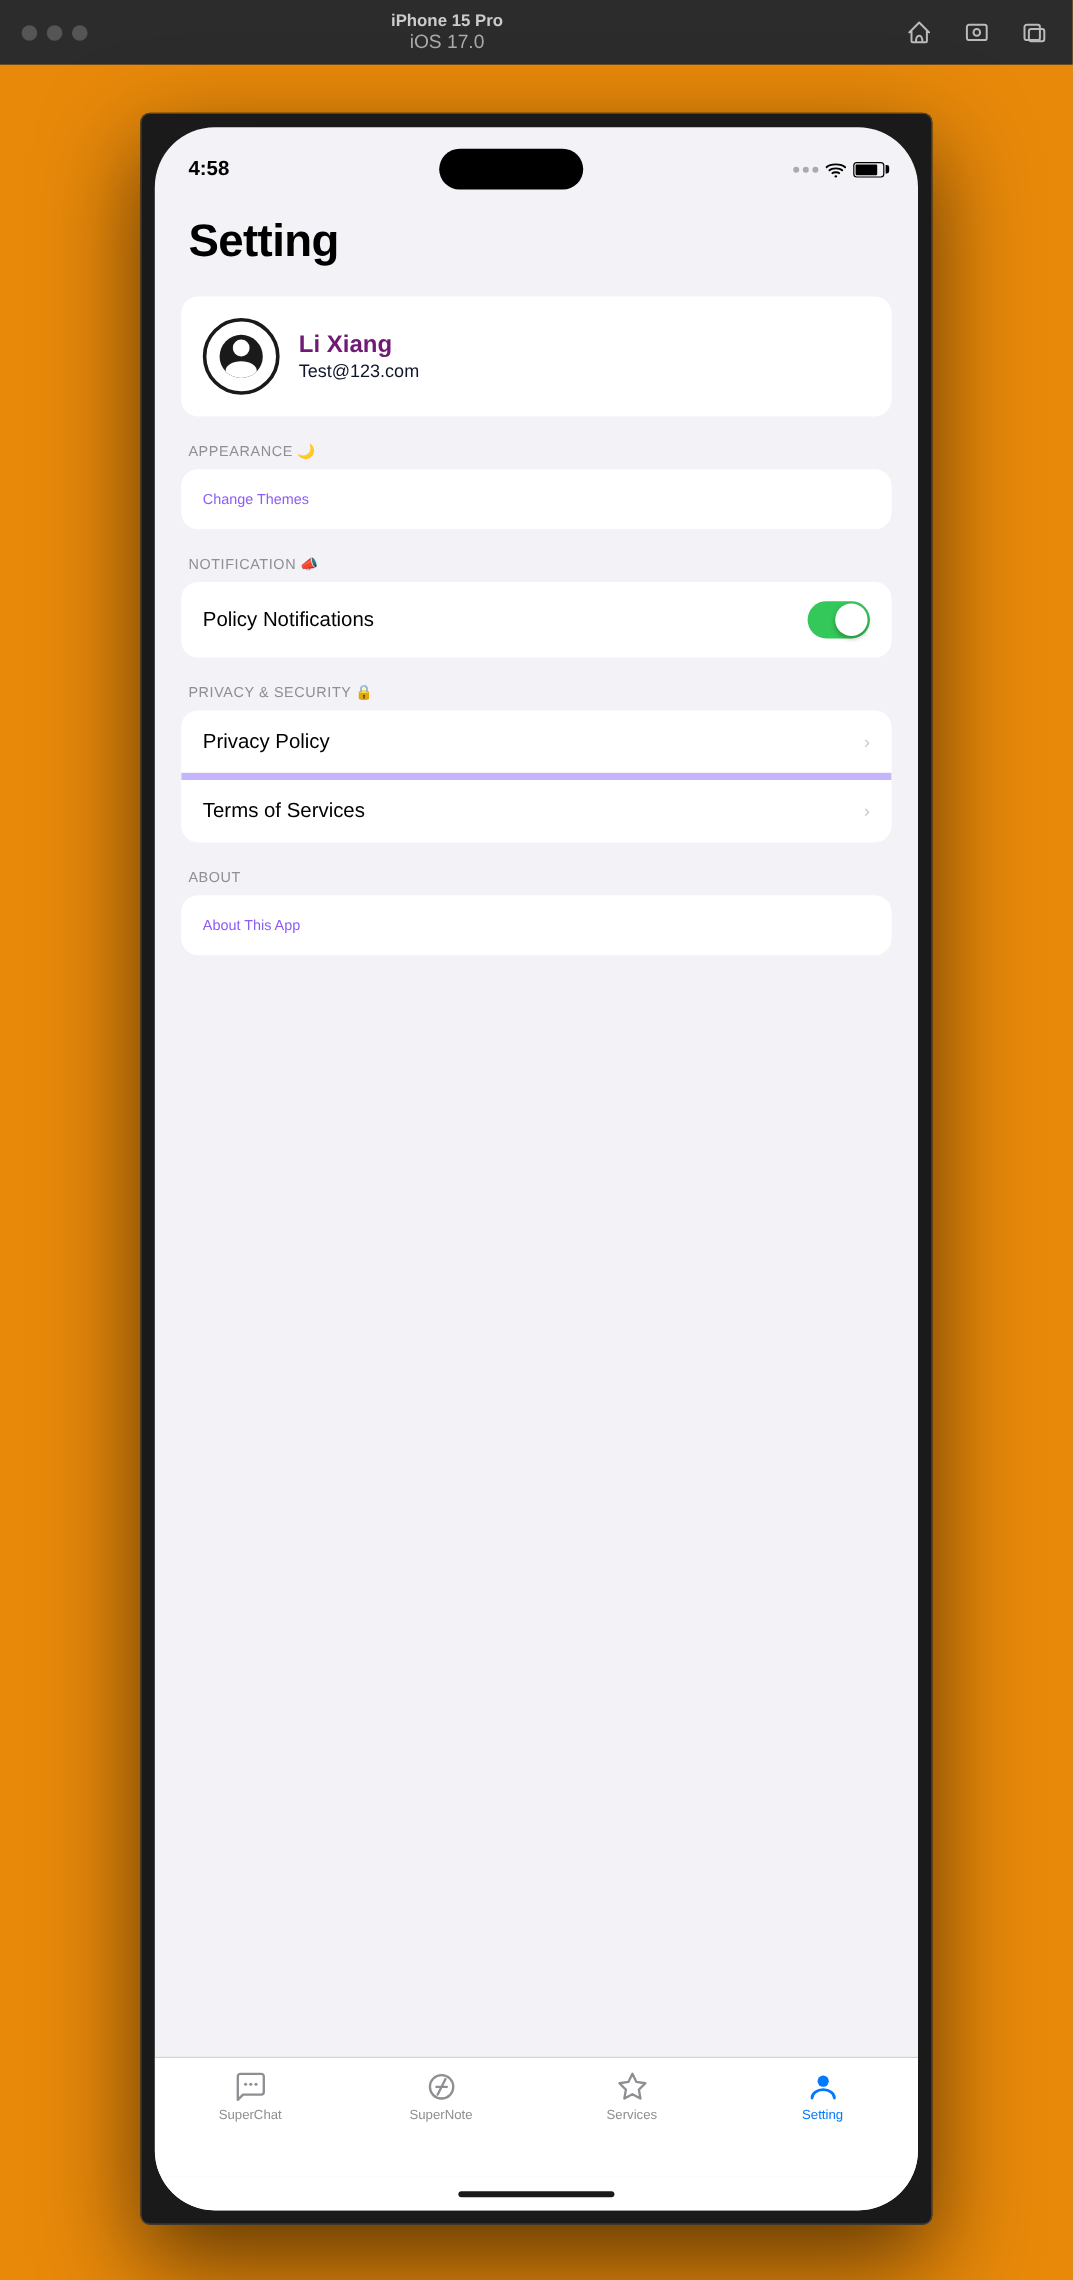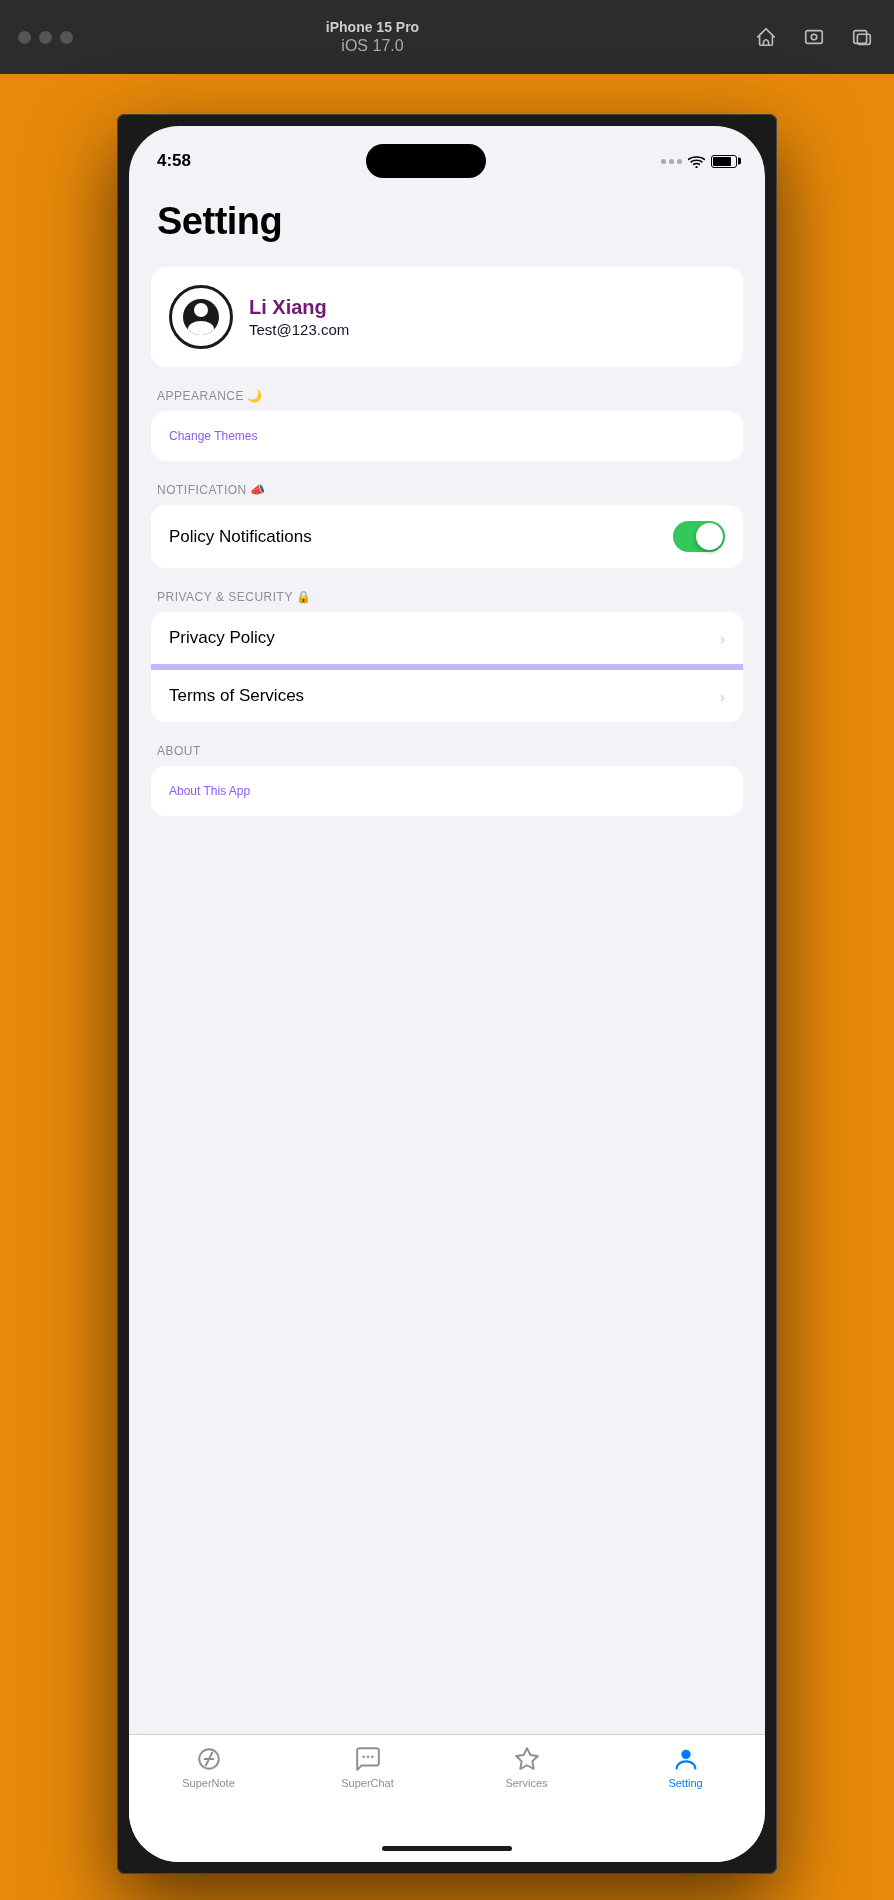--- a/index.html
+++ b/index.html
@@ -12,21 +12,21 @@
       flex-direction: column;
       align-items: center;
       justify-content: flex-start;
       font-family: -apple-system, BlinkMacSystemFont, 'Helvetica Neue', sans-serif;
       overflow: hidden;
     }
 
     
     .mac-toolbar {
       width: 100%;
-      height: 74px;
+      height: 54px;
       background: #2c2c2c;
       display: flex;
       align-items: center;
       padding: 0 18px;
       gap: 8px;
       flex-shrink: 0;
     }
     .mac-dot {
       width: 13px;
       height: 13px;
@@ -460,38 +460,38 @@
           </div>
         </div>
 
       </div>
 
       <div class="tab-bar">
 
         <div class="tab-item">
           <div class="tab-icon">
             <svg width="26" height="26" viewBox="0 0 24 24" fill="none">
-              <circle cx="12" cy="12" r="9" stroke="#8e8e93" stroke-width="1.8"></circle>
-              <line x1="8" y1="12" x2="16" y2="12" stroke="#8e8e93" stroke-width="1.8" stroke-linecap="round"></line>
-              <line x1="15" y1="6" x2="9" y2="18" stroke="#8e8e93" stroke-width="1.8" stroke-linecap="round"></line>
-            </svg>
-          </div>
-          <span class="tab-label">SuperNote</span>
-        </div>
-
-        <div class="tab-item">
-          <div class="tab-icon">
-            <svg width="26" height="26" viewBox="0 0 24 24" fill="none">
               <path d="M20 2H4C2.9 2 2 2.9 2 4V22L6 18H20C21.1 18 22 17.1 22 16V4C22 2.9 21.1 2 20 2Z" stroke="#8e8e93" stroke-width="1.8" stroke-linecap="round" stroke-linejoin="round" fill="none"></path>
               <circle cx="8" cy="10" r="1.2" fill="#8e8e93"></circle>
               <circle cx="12" cy="10" r="1.2" fill="#8e8e93"></circle>
               <circle cx="16" cy="10" r="1.2" fill="#8e8e93"></circle>
             </svg>
           </div>
           <span class="tab-label">SuperChat</span>
+        </div>
+
+        <div class="tab-item">
+          <div class="tab-icon">
+            <svg width="26" height="26" viewBox="0 0 24 24" fill="none">
+              <circle cx="12" cy="12" r="9" stroke="#8e8e93" stroke-width="1.8"></circle>
+              <line x1="8" y1="12" x2="16" y2="12" stroke="#8e8e93" stroke-width="1.8" stroke-linecap="round"></line>
+              <line x1="15" y1="6" x2="9" y2="18" stroke="#8e8e93" stroke-width="1.8" stroke-linecap="round"></line>
+            </svg>
+          </div>
+          <span class="tab-label">SuperNote</span>
         </div>
 
         <div class="tab-item">
           <div class="tab-icon">
             <svg width="26" height="26" viewBox="0 0 24 24" fill="none">
               <path d="M12 2L15.09 8.26L22 9.27L17 14.14L18.18 21.02L12 17.77L5.82 21.02L7 14.14L2 9.27L8.91 8.26L12 2Z" stroke="#8e8e93" stroke-width="1.8" stroke-linecap="round" stroke-linejoin="round" fill="none"></path>
             </svg>
           </div>
           <span class="tab-label">Services</span>
         </div>

